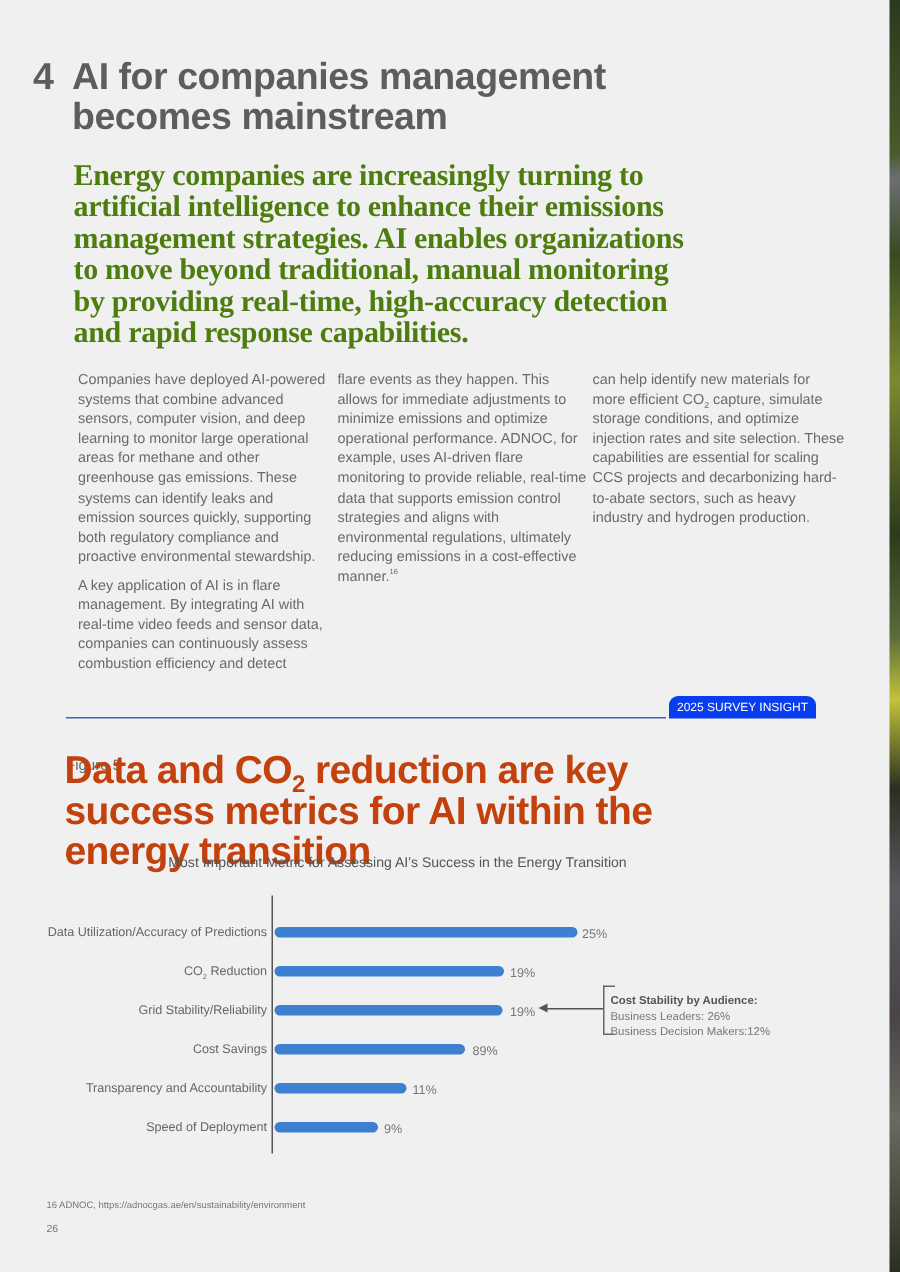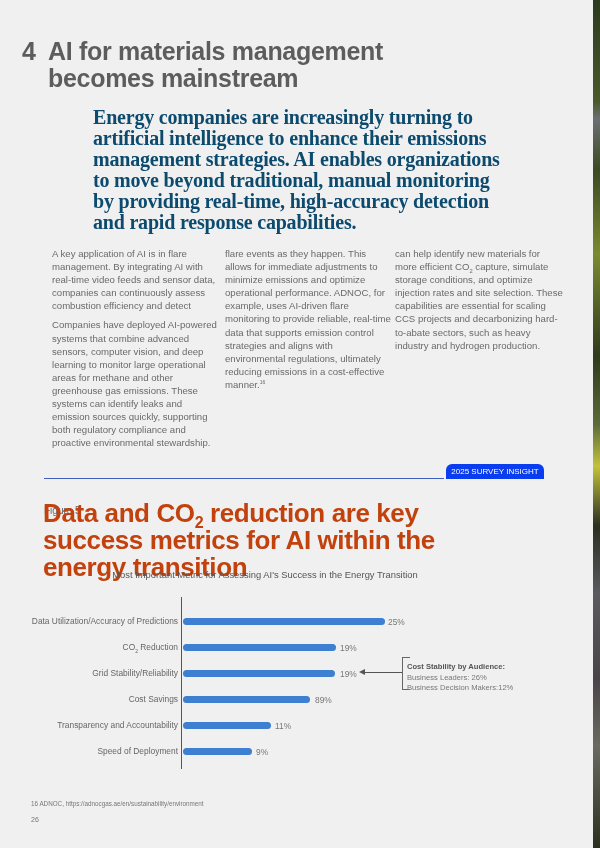--- a/index.html
+++ b/index.html
@@ -14,21 +14,21 @@
   .section-title {
     position: absolute; left: 22px; top: 38px; width: 400px;
     font-size: 25px; font-weight: bold; line-height: 27px; color: #5d5d5d; letter-spacing: -0.3px;
   }
   .section-title .num { position: absolute; left: 0; top: 0; }
   .section-title .txt { display: block; margin-left: 26px; }
 
   .lead {
     position: absolute; left: 49px; top: 107px; width: 420px;
     font-family: "Liberation Serif", serif; font-weight: bold;
-    font-size: 20px; line-height: 21px; color: #0c4a6e; letter-spacing: -0.2px; margin-left: 44px;
+    font-size: 20px; line-height: 21px; color: #4d7c0f; letter-spacing: -0.2px;
   }
 
   .col {
     position: absolute; top: 247px; width: 168px;
     font-size: 9.6px; line-height: 13.1px; color: #6a6a6a;
   }
   .col p { margin-bottom: 6px; }
   .col1 { left: 52px; }
   .col2 { left: 225px; }
   .col3 { left: 395px; }
@@ -98,28 +98,28 @@
     position: absolute; left: 31px; top: 816px; font-size: 7px; color: #777;
   }
 </style>
 </head>
 <body>
 
 <div class="photo-strip"></div>
 
 <h1 class="section-title">
   <span class="num">4</span>
-  <span class="txt">AI for materials management becomes mainstream</span>
+  <span class="txt">AI for companies management becomes mainstream</span>
 </h1>
 
 <p class="lead">Energy companies are increasingly turning to artificial intelligence to enhance their emissions management strategies. AI enables organizations to move beyond traditional, manual monitoring by providing real-time, high-accuracy detection and rapid response capabilities.</p>
 
 <div class="col col1">
+  <p>Companies have deployed AI-powered systems that combine advanced sensors, computer vision, and deep learning to monitor large operational areas for methane and other greenhouse gas emissions. These systems can identify leaks and emission sources quickly, supporting both regulatory compliance and proactive environmental stewardship.</p>
   <p>A key application of AI is in flare management. By integrating AI with real-time video feeds and sensor data, companies can continuously assess combustion efficiency and detect</p>
-  <p>Companies have deployed AI-powered systems that combine advanced sensors, computer vision, and deep learning to monitor large operational areas for methane and other greenhouse gas emissions. These systems can identify leaks and emission sources quickly, supporting both regulatory compliance and proactive environmental stewardship.</p>
 </div>
 
 <div class="col col2">
   <p><span>flare events as they happen. This allows for immediate adjustments to minimize emissions and optimize operational performance. ADNOC, for example, uses AI-driven flare monitoring to provide reliable, real-time data that supports emission control strategies and aligns with environmental regulations, ultimately reducing emissions in a cost-effective manner.</span><sup>16</sup></p>
 </div>
 
 <div class="col col3">
   <p><span>can help identify new materials for more efficient CO</span><sub>2</sub><span> capture, simulate storage conditions, and optimize injection rates and site selection. These capabilities are essential for scaling CCS projects and decarbonizing hard-to-abate sectors, such as heavy industry and hydrogen production.</span></p>
 </div>
 

